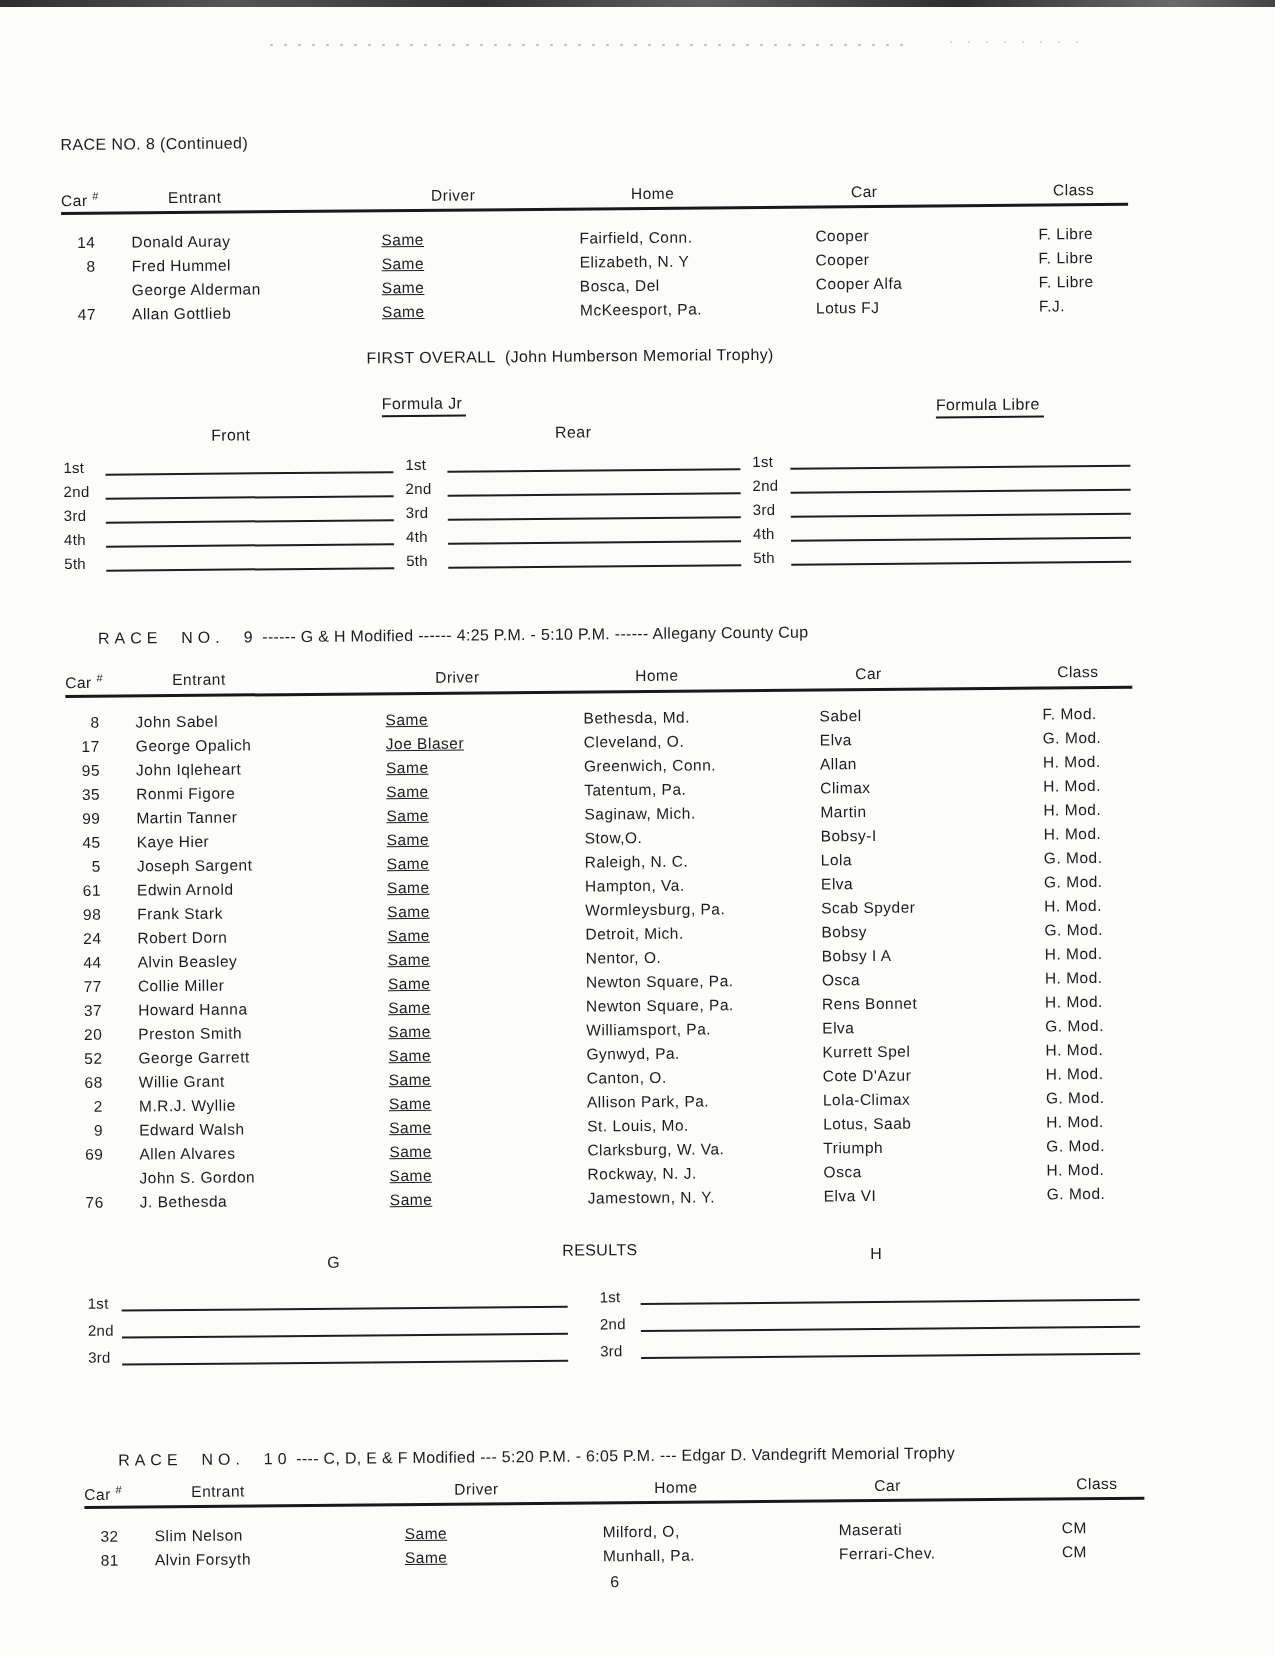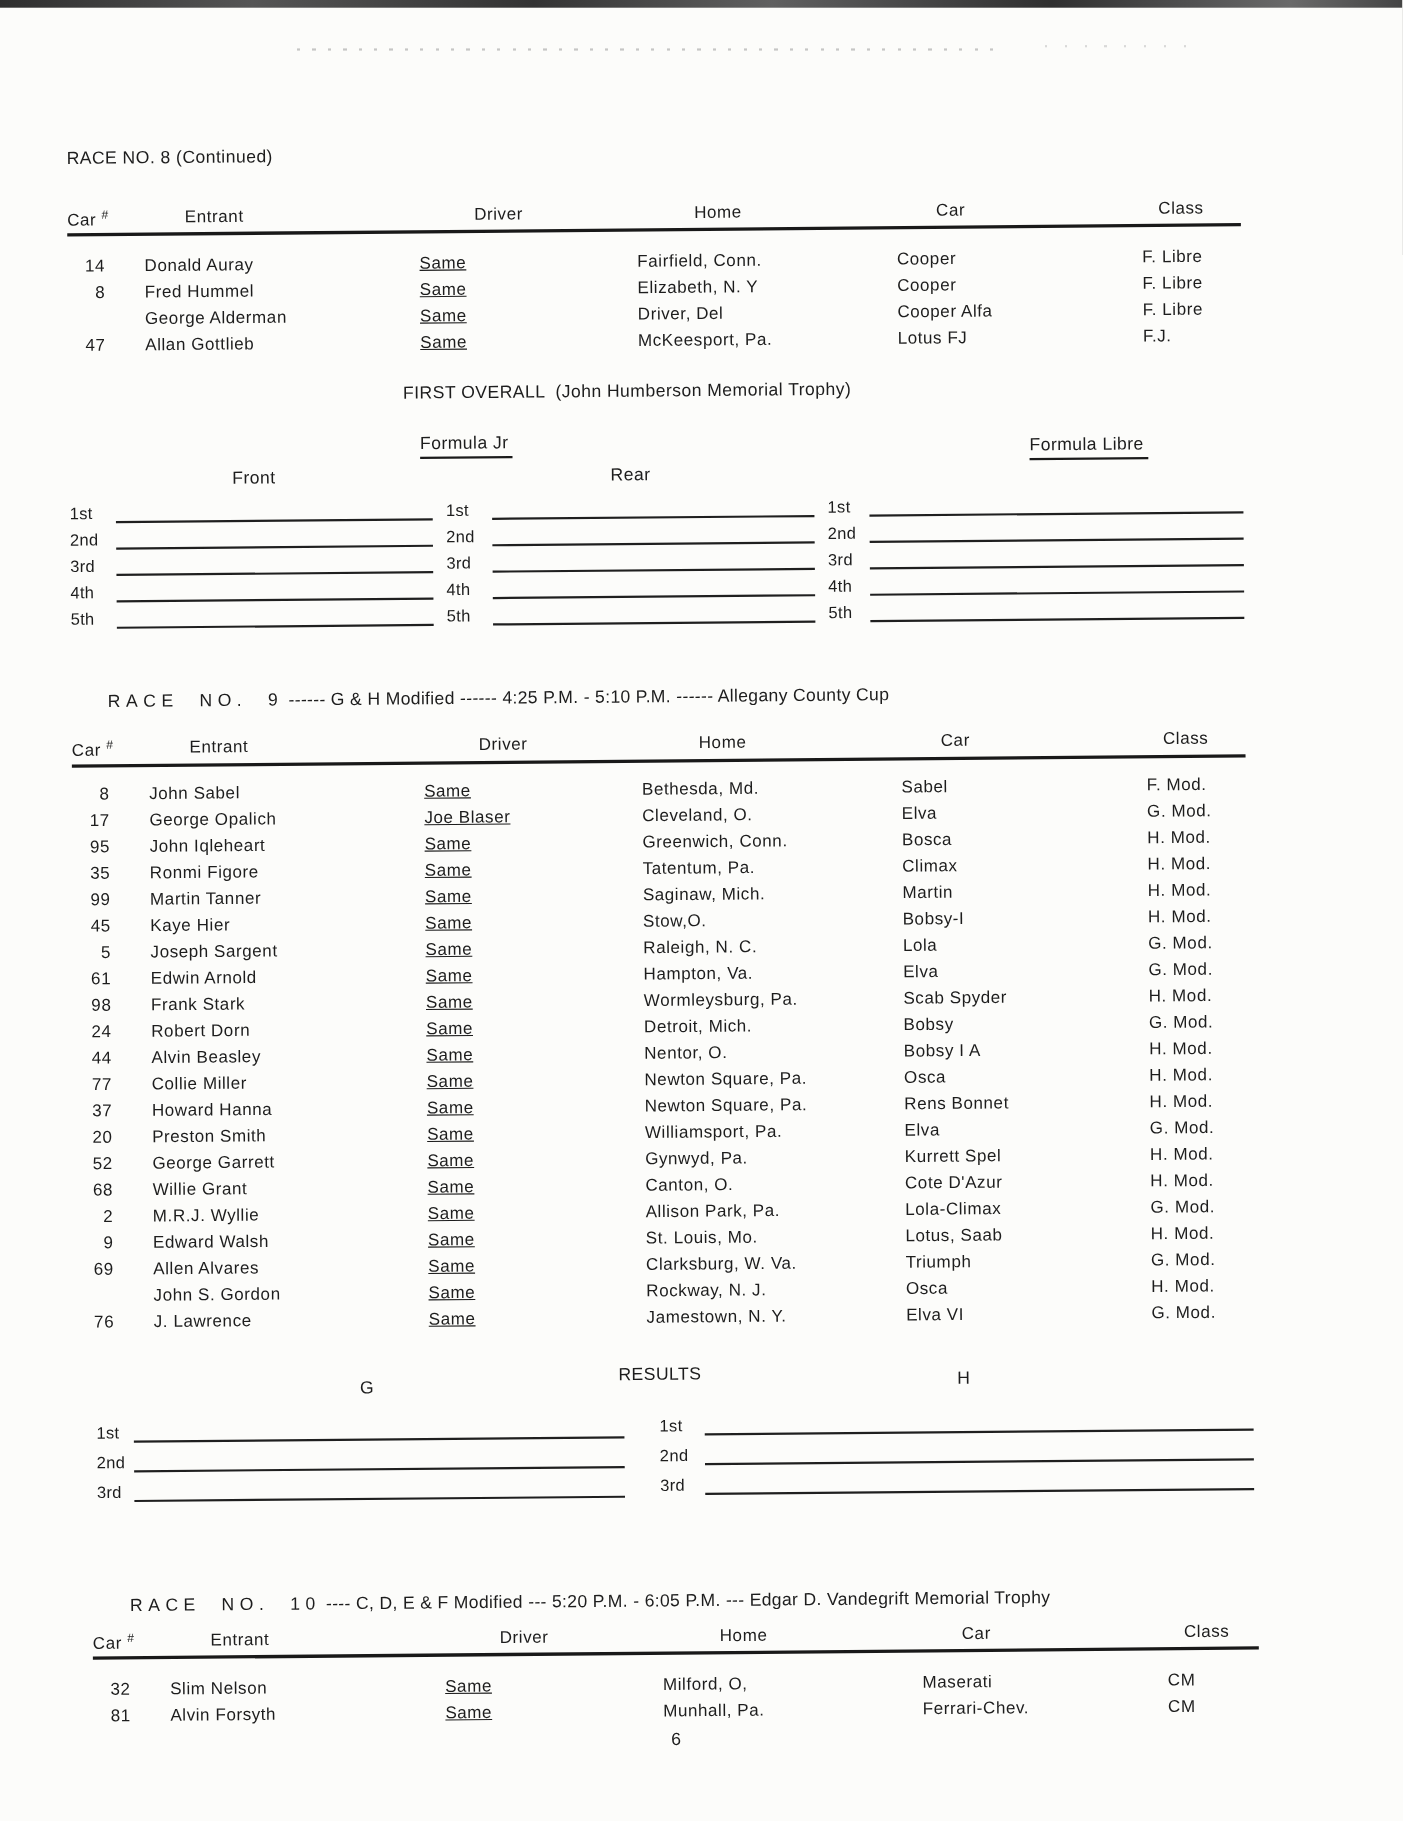--- a/index.html
+++ b/index.html
@@ -77,21 +77,21 @@
           <span class="c c-driver">Same</span>
           <span class="c c-home">Elizabeth, N. Y</span>
           <span class="c c-car">Cooper</span>
           <span class="c c-class">F. Libre</span>
         </div>
 
         <div class="trow">
           <span class="c c-num"></span>
           <span class="c c-entrant">George Alderman</span>
           <span class="c c-driver">Same</span>
-          <span class="c c-home">Driver, Del</span>
+          <span class="c c-home">Bosca, Del</span>
           <span class="c c-car">Cooper Alfa</span>
           <span class="c c-class">F. Libre</span>
         </div>
 
         <div class="trow">
           <span class="c c-num">47</span>
           <span class="c c-entrant">Allan Gottlieb</span>
           <span class="c c-driver">Same</span>
           <span class="c c-home">McKeesport, Pa.</span>
           <span class="c c-car">Lotus FJ</span>
@@ -224,21 +224,21 @@
           <span class="c c-home">Cleveland, O.</span>
           <span class="c c-car">Elva</span>
           <span class="c c-class">G. Mod.</span>
         </div>
 
         <div class="trow">
           <span class="c c-num">95</span>
           <span class="c c-entrant">John Iqleheart</span>
           <span class="c c-driver">Same</span>
           <span class="c c-home">Greenwich, Conn.</span>
-          <span class="c c-car">Bosca</span>
+          <span class="c c-car">Allan</span>
           <span class="c c-class">H. Mod.</span>
         </div>
 
         <div class="trow">
           <span class="c c-num">35</span>
           <span class="c c-entrant">Ronmi Figore</span>
           <span class="c c-driver">Same</span>
           <span class="c c-home">Tatentum, Pa.</span>
           <span class="c c-car">Climax</span>
           <span class="c c-class">H. Mod.</span>
@@ -383,21 +383,21 @@
           <span class="c c-num"></span>
           <span class="c c-entrant">John S. Gordon</span>
           <span class="c c-driver">Same</span>
           <span class="c c-home">Rockway, N. J.</span>
           <span class="c c-car">Osca</span>
           <span class="c c-class">H. Mod.</span>
         </div>
 
         <div class="trow">
           <span class="c c-num">76</span>
-          <span class="c c-entrant">J. Lawrence</span>
+          <span class="c c-entrant">J. Bethesda</span>
           <span class="c c-driver">Same</span>
           <span class="c c-home">Jamestown, N. Y.</span>
           <span class="c c-car">Elva VI</span>
           <span class="c c-class">G. Mod.</span>
         </div>
       </div>
 
     <div class="abs grouplabel" style="left:325px;top:1256px;">G</div>
     <div class="abs sec-title" style="left:560px;top:1246px;">RESULTS</div>
     <div class="abs grouplabel" style="left:868px;top:1252px;">H</div>

